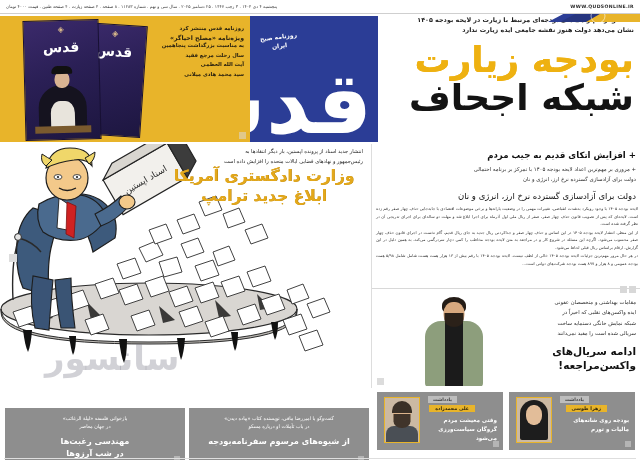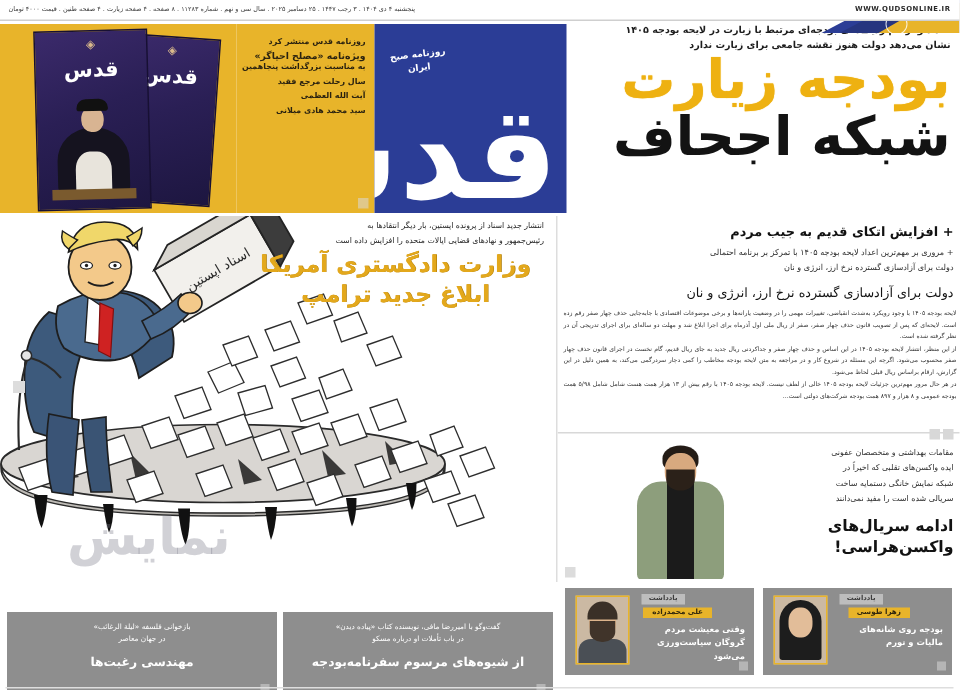--- a/index.html
+++ b/index.html
@@ -78,20 +78,21 @@
     color: #1d1d1d;
     font-weight: bold;
     padding-left: 4px;
   }
   .lead-kicker div { white-space: nowrap; }
   .headline-1 {
     font-size: 36px;
     font-weight: bold;
     color: #eeb111;
     line-height: 0.98;
+    margin-top: 6px;
     letter-spacing: -1px;
     text-shadow: 0 0 0.6px #eeb111;
   }
   .headline-2 {
     font-size: 36px;
     font-weight: bold;
     color: #131313;
     line-height: 0.98;
     margin-top: 3px;
     letter-spacing: -1px;
@@ -495,21 +496,21 @@
   </div>
 
   <div class="nameplate">
     <div class="np-logo">قدس</div>
     <div class="np-sub">روزنامه صبح ایران</div>
   </div>
 
   <div class="lead">
     <div class="lead-kicker">
       <div>اعداد و ارقام ردیف‌های بودجه‌ای مرتبط با زیارت در لایحه بودجه ۱۴۰۵</div>
-      <div>نشان می‌دهد دولت هنوز نقشه جامعی برای زیارت ندارد</div>
+      <div>نشان می‌دهد دولت هنوز نقشه جامعی ایده زیارت ندارد</div>
     </div>
     <div class="headline-1">بودجه زیارت</div>
     <div class="headline-2">شبکه اجحاف</div>
   </div>
 
   <div class="subheads">
     <div class="sub-bold">+ افزایش اتکای قدیم به جیب مردم</div>
     <div class="sub-small">
       <div>+ مروری بر مهم‌ترین اعداد لایحه بودجه ۱۴۰۵ با تمرکز بر برنامه احتمالی</div>
       <div>دولت برای آزادسازی گسترده نرخ ارز، انرژی و نان</div>
@@ -537,21 +538,21 @@
     </div>
     <div class="vaccine-text">
       <div class="v-kicker">
         <div>مقامات بهداشتی و متخصصان عفونی</div>
         <div>ایده واکسن‌های تقلبی که اخیراً در</div>
         <div>شبکه نمایش خانگی دستمایه ساخت</div>
         <div>سریالی شده است را مفید نمی‌دانند</div>
       </div>
       <div class="v-title">
         <div>ادامه سریال‌های</div>
-        <div>واکسن‌هراسی!</div>
+        <div>واکسن‌مراجعه!</div>
       </div>
     </div>
     <div class="vaccine-icon"></div>
   </div>
 
   <div class="cartoon">
     <svg width="372" height="244" viewBox="0 0 372 244" style="position:absolute;top:0;left:0;">
 
       <ellipse cx="150" cy="165" rx="148" ry="26" fill="#d9d6d2" stroke="#2a2a2a" stroke-width="1.1"></ellipse>
       <path d="M2 165 Q2 198 150 198 Q298 198 298 165 L298 168 Q298 200 150 200 Q2 200 2 168 Z" fill="#bdbab5" stroke="#2a2a2a" stroke-width="1"></path>
@@ -632,21 +633,21 @@
       <path d="M60 44 q8 5 17 0" fill="none" stroke="#1d1d1d" stroke-width="1.3"></path>
 
       <path d="M96 70 q16 -8 26 -18 l8 10 q-12 14 -28 20z" fill="#4a6a8e" stroke="#1e1e1e" stroke-width="1.1"></path>
       <ellipse cx="128" cy="58" rx="8" ry="7" fill="#f3c98a" stroke="#1d1d1d" stroke-width="1.1"></ellipse>
 
       <path d="M20 94 q14 4 22 14" fill="none" stroke="#2a2a2a" stroke-width="1.4"></path>
       <path d="M20 94 q-8 22 -6 62" fill="none" stroke="#2a2a2a" stroke-width="1.4"></path>
       <circle cx="19" cy="93" r="3.4" fill="#e4e4e4" stroke="#2a2a2a" stroke-width="1"></circle>
     </svg>
 
-    <div class="watermark">نمایش</div>
+    <div class="watermark">سانسور</div>
 
     <div class="cartoon-kicker">
       <div>انتشار جدید اسناد از پرونده اپستین، بار دیگر انتقادها به</div>
       <div>رئیس‌جمهور و نهادهای قضایی ایالات متحده را افزایش داده است</div>
     </div>
     <div class="cartoon-title">
       <div>وزارت دادگستری آمریکا</div>
       <div>ابلاغ جدید ترامپ</div>
     </div>
     <div class="cartoon-icon"></div>
@@ -696,20 +697,21 @@
       <div class="brief-mini"></div>
     </div>
 
     <div class="brief-card d">
       <div class="brief-kicker">
         <div>بازخوانی فلسفه «لیلة الرغائب»</div>
         <div>در جهان معاصر</div>
       </div>
       <div class="brief-title">
         <div>مهندسی رغبت‌ها</div>
+        <div>در شب آرزوها</div>
       </div>
       <div class="brief-mini"></div>
     </div>
 
     <div class="footer-rule"></div>
   </div>
 
 </div>
 
 </body></html>

